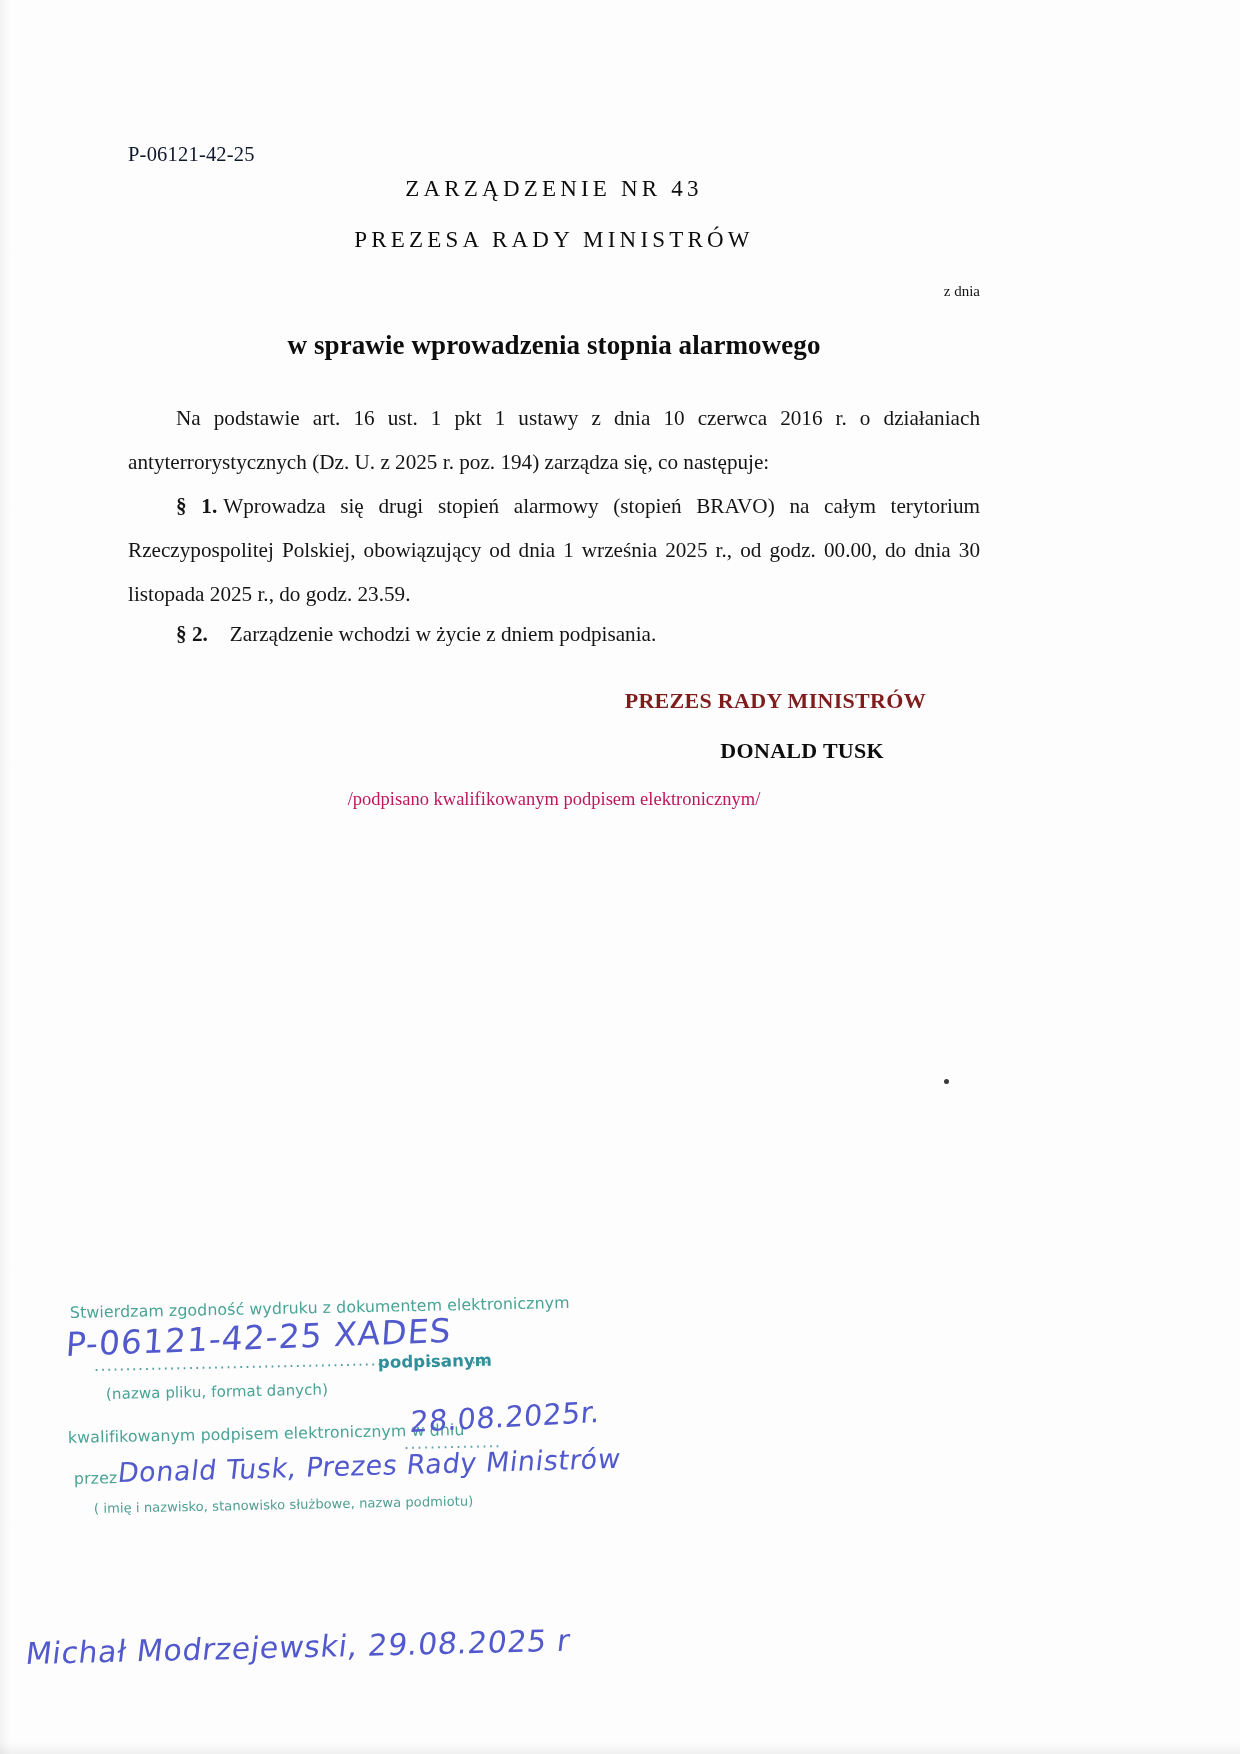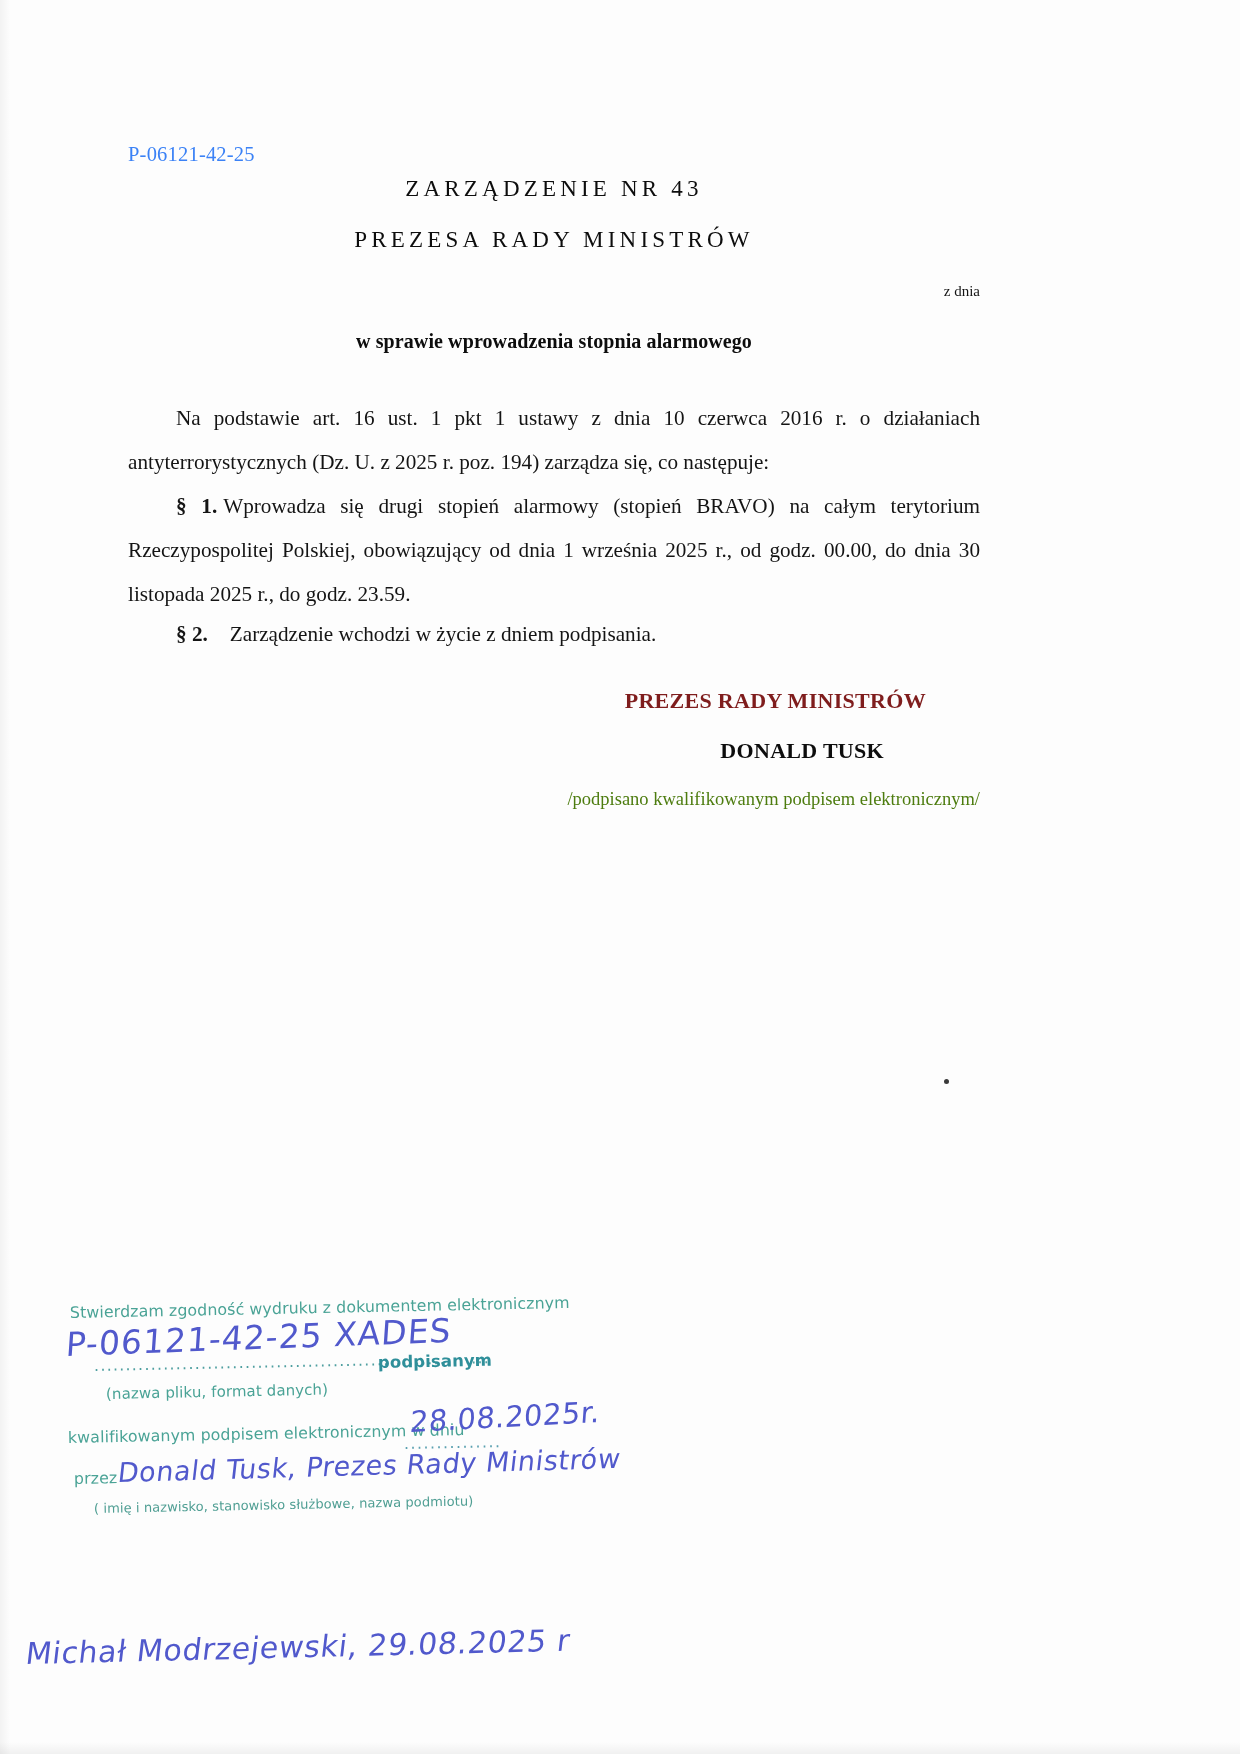--- a/index.html
+++ b/index.html
@@ -30,21 +30,21 @@
     top: 0;
     width: 852px;
   }
 
   .ref-number {
     position: absolute;
     left: 0;
     top: 143px;
     font-size: 20.5px;
     letter-spacing: 0.2px;
-    color: #3b82f6;
+    color: #0f172a;
   }
 
   .title-line {
     text-align: center;
     font-weight: normal;
     font-size: 23px;
     letter-spacing: 4.2px;
     color: #0d0d0d;
   }
 
@@ -61,21 +61,21 @@
     color: #141414;
   }
 
   .subject {
     position: absolute;
     left: 0;
     top: 330px;
     width: 852px;
     text-align: center;
     font-weight: bold;
-    font-size: 20px;
+    font-size: 27px;
     letter-spacing: 0.1px;
     color: #0d0d0d;
   }
 
   .para {
     position: absolute;
     left: 0;
     width: 852px;
     font-size: 21.2px;
     line-height: 44px;
@@ -118,23 +118,23 @@
     letter-spacing: 0.3px;
     color: #0d0d0d;
     padding-right: 96px;
     box-sizing: border-box;
   }
   .sig-note {
     position: absolute;
     left: 0;
     top: 789px;
     width: 852px;
-    text-align: right;
+    text-align: center;
     font-size: 18.5px;
-    color: #4d7c0f;
+    color: #be185d;
   }
 
   
   .speck {
     position: absolute;
     left: 944px;
     top: 1079px;
     width: 5px;
     height: 5px;
     background: #3a3a3a;

